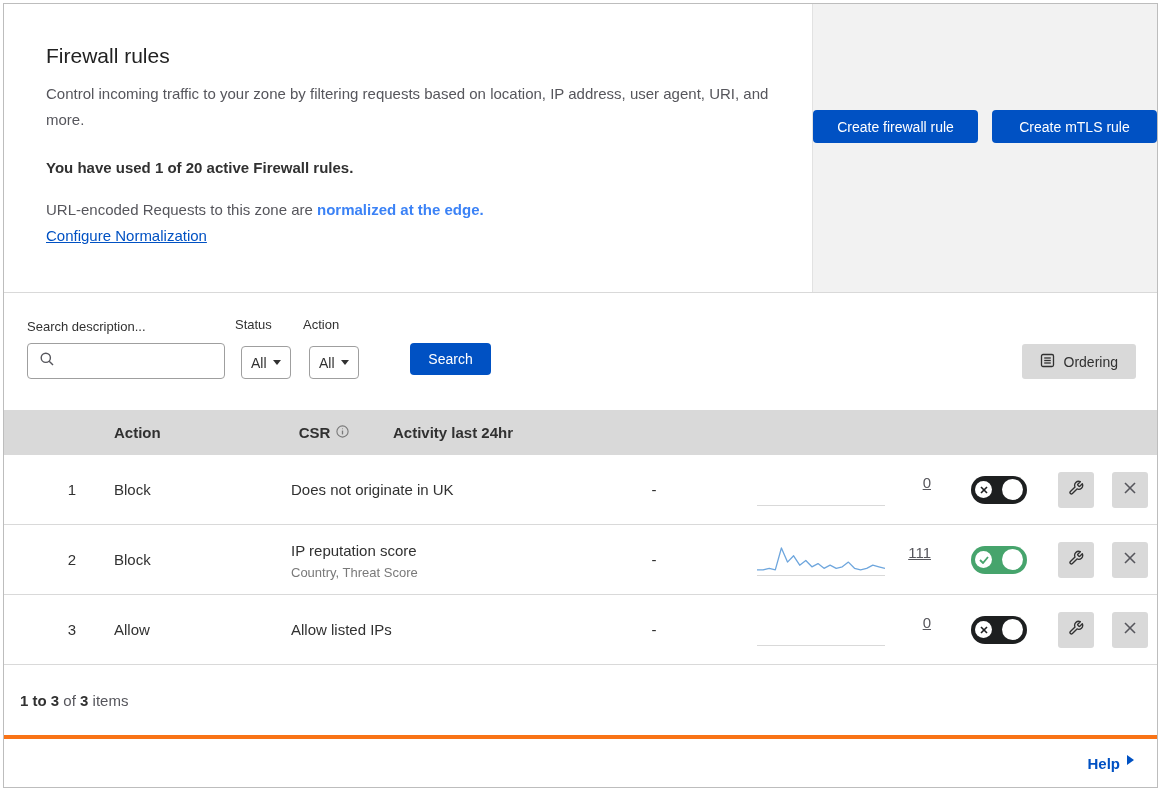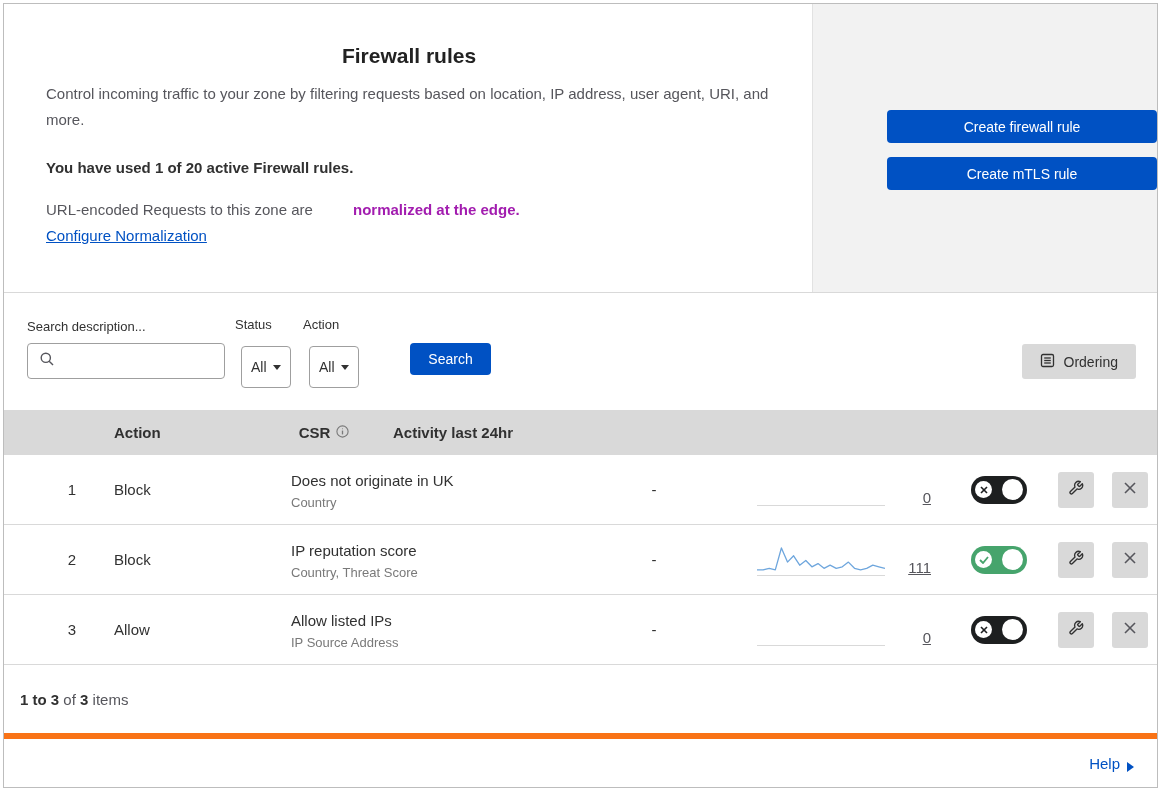--- a/index.html
+++ b/index.html
@@ -8,75 +8,75 @@
     background:#fff; color:#313131; padding:3px;
   }
   .page {
     width:1155px; height:785px; border:1px solid #bdbdbd;
     background:#fff; display:flex; flex-direction:column; overflow:hidden;
   }
 
   
   .hero { display:flex; border-bottom:1px solid #d9d9d9; height:289px; flex:0 0 auto; }
   .hero-left { flex:1; padding:40px 40px 0 42px; }
-  .hero-title { font-size:21px; font-weight:700; color:#222;text-align:center; }
+  .hero-title { font-size:21px; font-weight:400; color:#222; }
   .hero-desc { margin-top:13px; font-size:15px; line-height:26px; color:#56565c; max-width:742px; }
   .hero-usage { margin-top:26px; font-size:15px; font-weight:700; color:#313131; }
   .hero-norm { margin-top:25px; font-size:15px; color:#56565c; }
-  .hero-norm b { color:#a21caf;margin-left:36px; }
+  .hero-norm b { color:#3b82f6; }
   .hero-link { display:inline-block; margin-top:9px; font-size:15px; color:#0051c3; text-decoration:underline; cursor:pointer; }
-  .hero-right { width:345px; background:#f2f2f2; border-left:1px solid #e2e2e2; padding-top:106px; display:flex; flex-direction:column; align-items:flex-end; gap:14px; }
+  .hero-right { width:345px; background:#f2f2f2; border-left:1px solid #e2e2e2; padding-top:106px; display:flex; flex-direction:row; align-items:flex-start; gap:14px; }
   .btn-primary { width:270px; height:33px; background:#0051c3; color:#fff; border:none; border-radius:4px; font-size:14px; font-family:inherit; cursor:pointer; }
 
   
   .filters { position:relative; height:117px; flex:0 0 auto; background:#fff; }
   .f-label { position:absolute; font-size:13px; color:#313131; }
   .lbl-search { left:23px; top:26px; }
   .lbl-status { left:231px; top:24px; }
   .lbl-action { left:299px; top:24px; }
   .search-box { position:absolute; left:23px; top:50px; width:198px; height:36px; border:1px solid #9f9f9f; border-radius:4px; background:#fff; display:flex; align-items:center; padding-left:11px; gap:8px; }
   .search-box input { border:none; outline:none; width:150px; font-size:14px; font-family:inherit; background:transparent; }
-  .select { position:absolute; top:53px; height:42px; border:1px solid #9f9f9f; border-radius:4px; background:#fff; display:flex; align-items:center; gap:6px; padding:0 9px; font-size:14px; color:#313131; cursor:pointer; font-family:inherit; }
+  .select { position:absolute; top:53px; height:33px; border:1px solid #9f9f9f; border-radius:4px; background:#fff; display:flex; align-items:center; gap:6px; padding:0 9px; font-size:14px; color:#313131; cursor:pointer; font-family:inherit; }
   .sel-status { left:237px; }
   .sel-action { left:305px; }
   .caret-down { width:0; height:0; border-left:4px solid transparent; border-right:4px solid transparent; border-top:5px solid #313131; }
   .search-btn { position:absolute; left:366px; top:50px; width:81px; height:32px; background:#0051c3; color:#fff; border:none; border-radius:4px; font-size:14px; font-family:inherit; cursor:pointer;margin-left:40px; }
   .ordering-btn { position:absolute; right:21px; top:51px; height:35px; padding:0 18px; background:#d9d9d9; border:none; border-radius:3px; font-size:14px; color:#313131; display:flex; align-items:center; gap:9px; cursor:pointer; font-family:inherit; }
 
   
   .thead { display:flex; align-items:center; height:45px; background:#d9d9d9; font-size:15px; font-weight:700; color:#313131; flex:0 0 auto; }
   .trow { display:flex; align-items:center; height:70px; border-bottom:1px solid #d9d9d9; font-size:15px; flex:0 0 auto; background:#fff; }
   .col-index { width:90px; text-align:right; padding-right:18px; flex:0 0 auto; }
   .col-action { width:175px; padding-left:20px; flex:0 0 auto; }
   .col-desc { flex:1; padding-left:22px; }
   .desc-main { font-size:15px; color:#313131; line-height:21px; }
   .desc-sub { font-size:13px; color:#797979; margin-top:4px; }
   .col-csr { width:110px; flex:0 0 auto; display:flex; justify-content:center; align-items:center; gap:6px; }
-  .col-activity { width:240px; flex:0 0 auto; display:flex; align-items:flex-end; }
+  .col-activity { width:240px; flex:0 0 auto; display:flex; align-items:flex-start; }
   .col-activity .hlabel { padding-left:14px; }
   .spark { width:128px; height:32px; margin-left:48px; border-bottom:1px solid #d9d9d9; display:flex; align-items:flex-end; }
   .count { margin-left:14px; min-width:32px; text-align:right; font-size:15px; color:#56565c; text-decoration:underline; cursor:pointer; }
   .col-toggle { width:100px; flex:0 0 auto; display:flex; justify-content:center; }
   .col-btn { width:54px; flex:0 0 auto; display:flex; justify-content:center; }
 
   
   .toggle { width:56px; height:28px; border-radius:14px; border:none; display:flex; align-items:center; justify-content:space-between; padding:0 4px; cursor:pointer; }
   .toggle.on  { background:#46a46c; }
   .toggle.off { background:#1d1f20; }
   .knob { width:21px; height:21px; border-radius:50%; background:#fff; flex:0 0 auto; }
   .t-ic { width:17px; height:17px; border-radius:50%; background:#fff; display:flex; align-items:center; justify-content:center; flex:0 0 auto; }
   .toggle.on .knob { order:2; }
 
   .icon-btn { width:36px; height:36px; background:#d9d9d9; border:none; border-radius:3px; display:flex; align-items:center; justify-content:center; cursor:pointer; }
 
   
-  .tfoot { height:74px; display:flex; align-items:center; padding-left:16px; font-size:15px; color:#56565c; border-bottom:6px solid #f97316; flex:0 0 auto; }
+  .tfoot { height:74px; display:flex; align-items:center; padding-left:16px; font-size:15px; color:#56565c; border-bottom:4px solid #f97316; flex:0 0 auto; }
   .tfoot b { color:#313131; }
   .helpbar { flex:1; display:flex; align-items:center; justify-content:flex-end; padding-right:23px; }
-  .help-link { color:#0051c3; font-size:15px; display:flex; align-items:flex-end; gap:7px; cursor:pointer; }
+  .help-link { color:#0051c3; font-size:15px; display:flex; align-items:flex-start; gap:7px; cursor:pointer;font-weight:bold; }
   .help-arrow { width:0; height:0; border-top:5px solid transparent; border-bottom:5px solid transparent; border-left:7px solid #0051c3; }
 </style>
 </head>
 <body>
 
 <div class="page">
 
   <div class="hero">
     <div class="hero-left">
       <div class="hero-title">Firewall rules</div>
@@ -149,21 +149,20 @@
     <div class="col-toggle"></div>
     <div class="col-btn"></div>
     <div class="col-btn"></div>
   </div>
 
   <div class="trow">
     <div class="col-index">1</div>
     <div class="col-action">Block</div>
     <div class="col-desc">
       <div class="desc-main">Does not originate in UK</div>
-      <div class="desc-sub">Country</div>
     </div>
     <div class="col-csr">-</div>
     <div class="col-activity">
       <div class="spark">
           <svg width="128" height="30" viewBox="0 0 128 30"></svg>
         </div>
       <a class="count">0</a>
     </div>
     <div class="col-toggle">
       <button class="toggle off">
@@ -236,21 +235,20 @@
             </svg></span>
       </button>
     </div>
   </div>
 
   <div class="trow">
     <div class="col-index">3</div>
     <div class="col-action">Allow</div>
     <div class="col-desc">
       <div class="desc-main">Allow listed IPs</div>
-      <div class="desc-sub">IP Source Address</div>
     </div>
     <div class="col-csr">-</div>
     <div class="col-activity">
       <div class="spark">
           <svg width="128" height="30" viewBox="0 0 128 30"></svg>
         </div>
       <a class="count">0</a>
     </div>
     <div class="col-toggle">
       <button class="toggle off">

